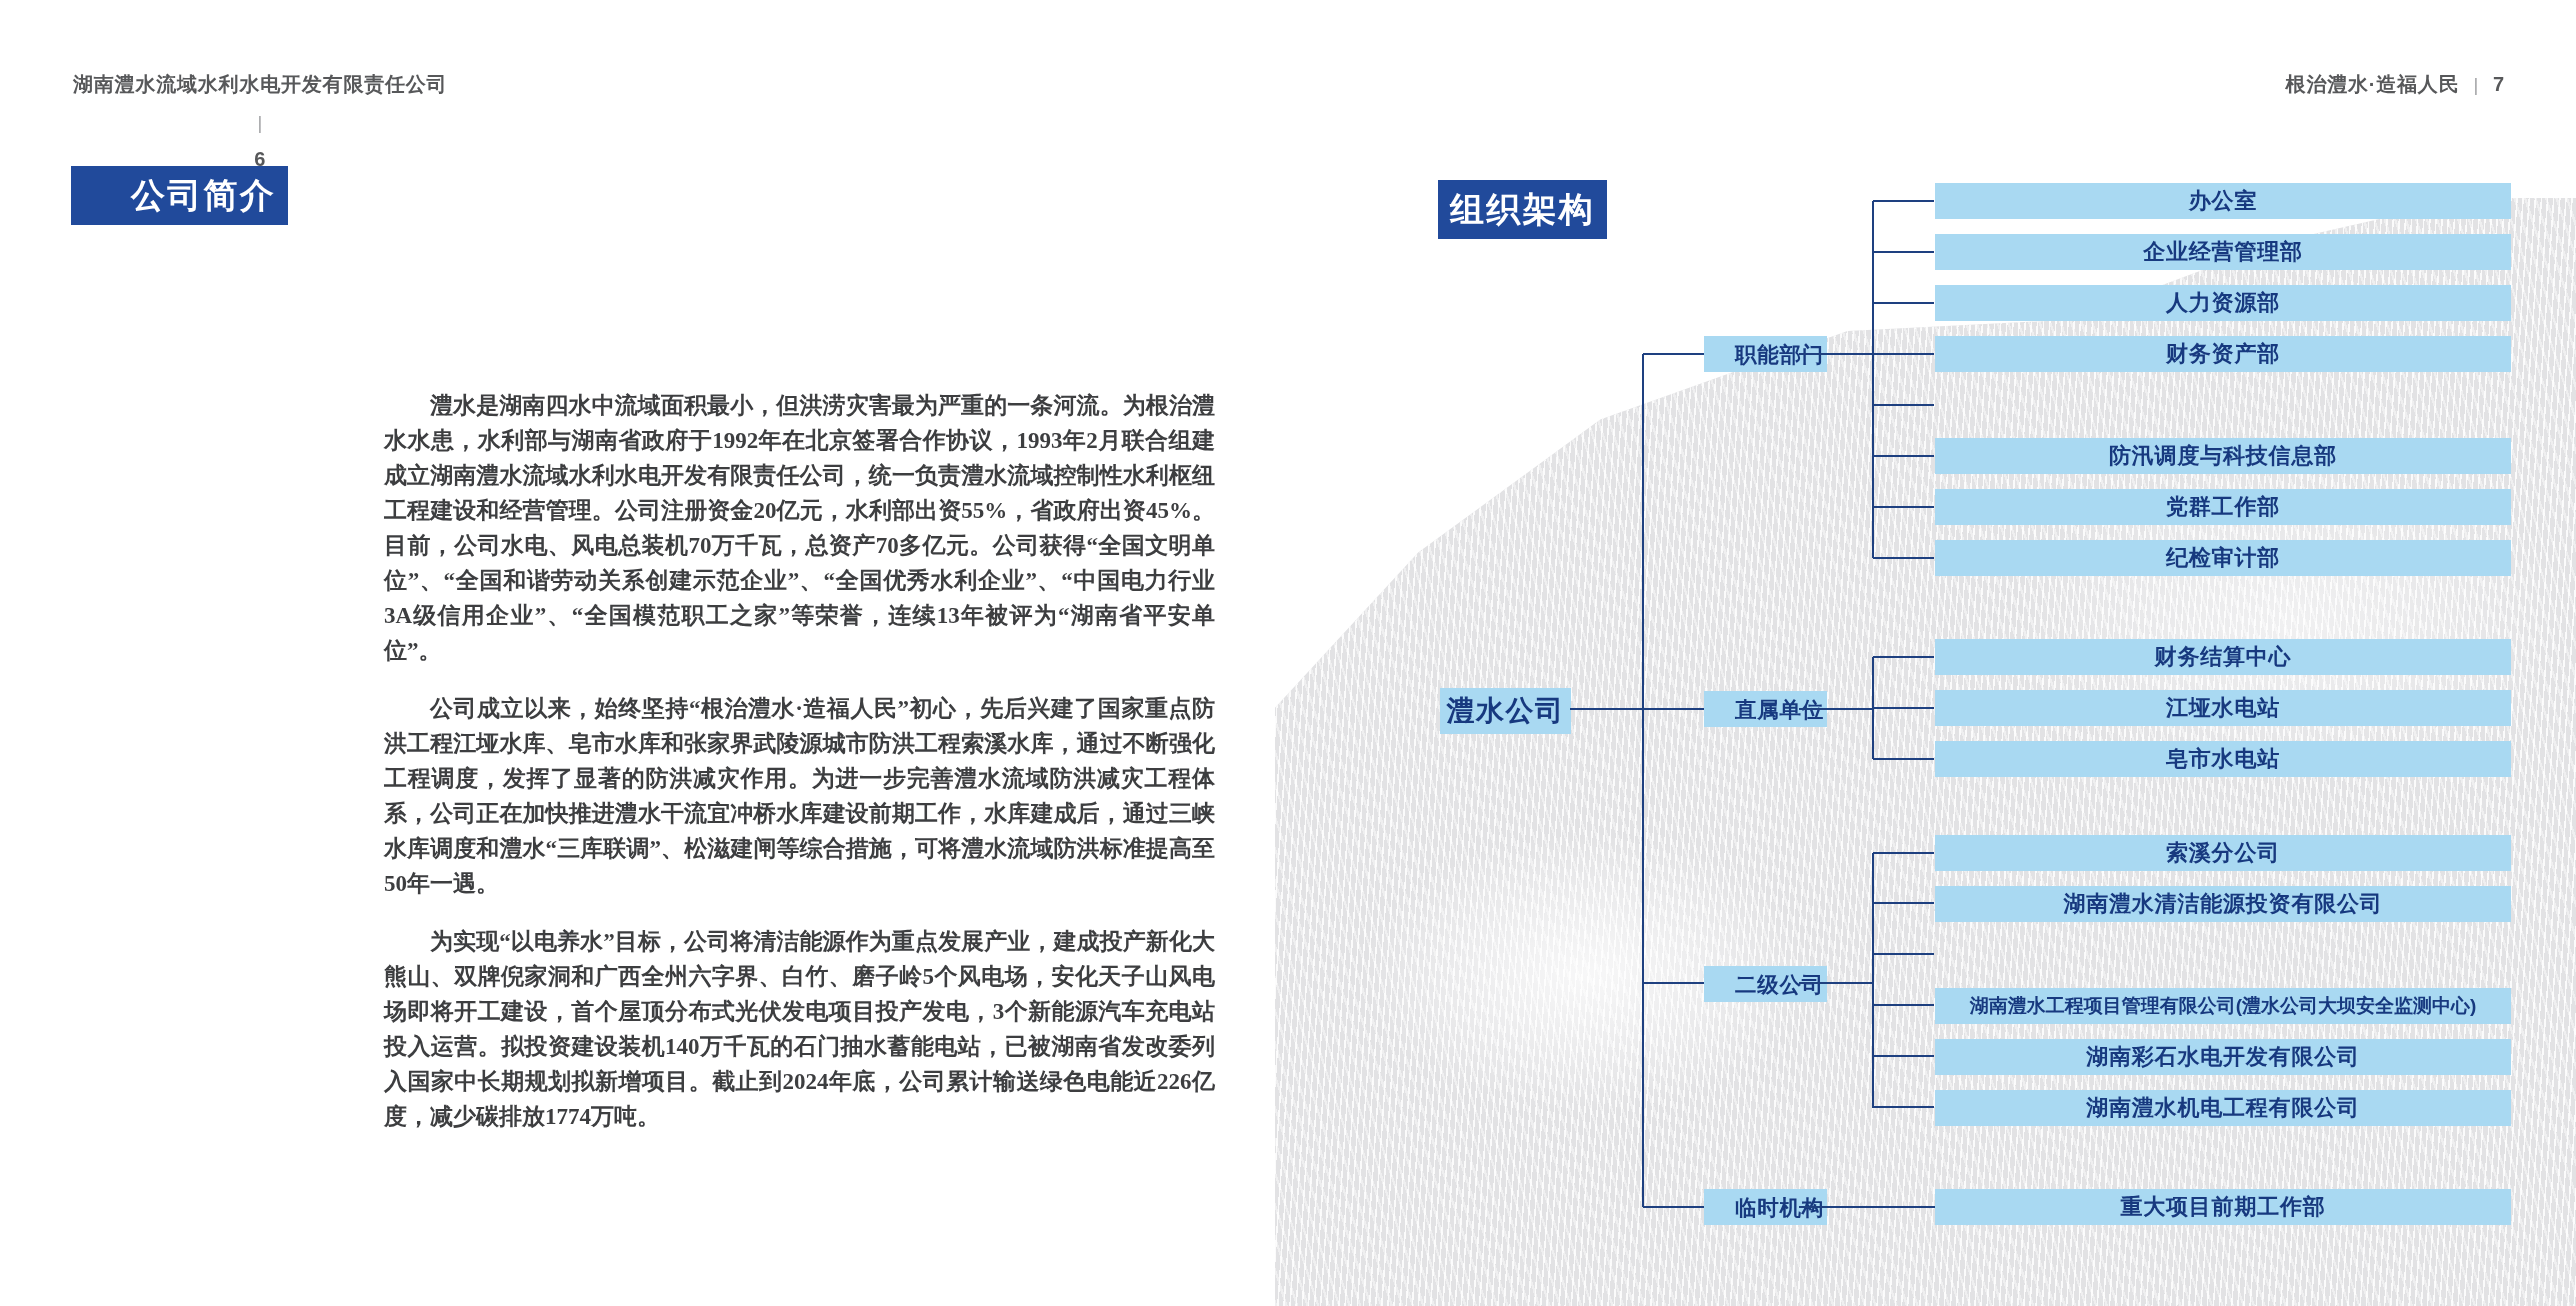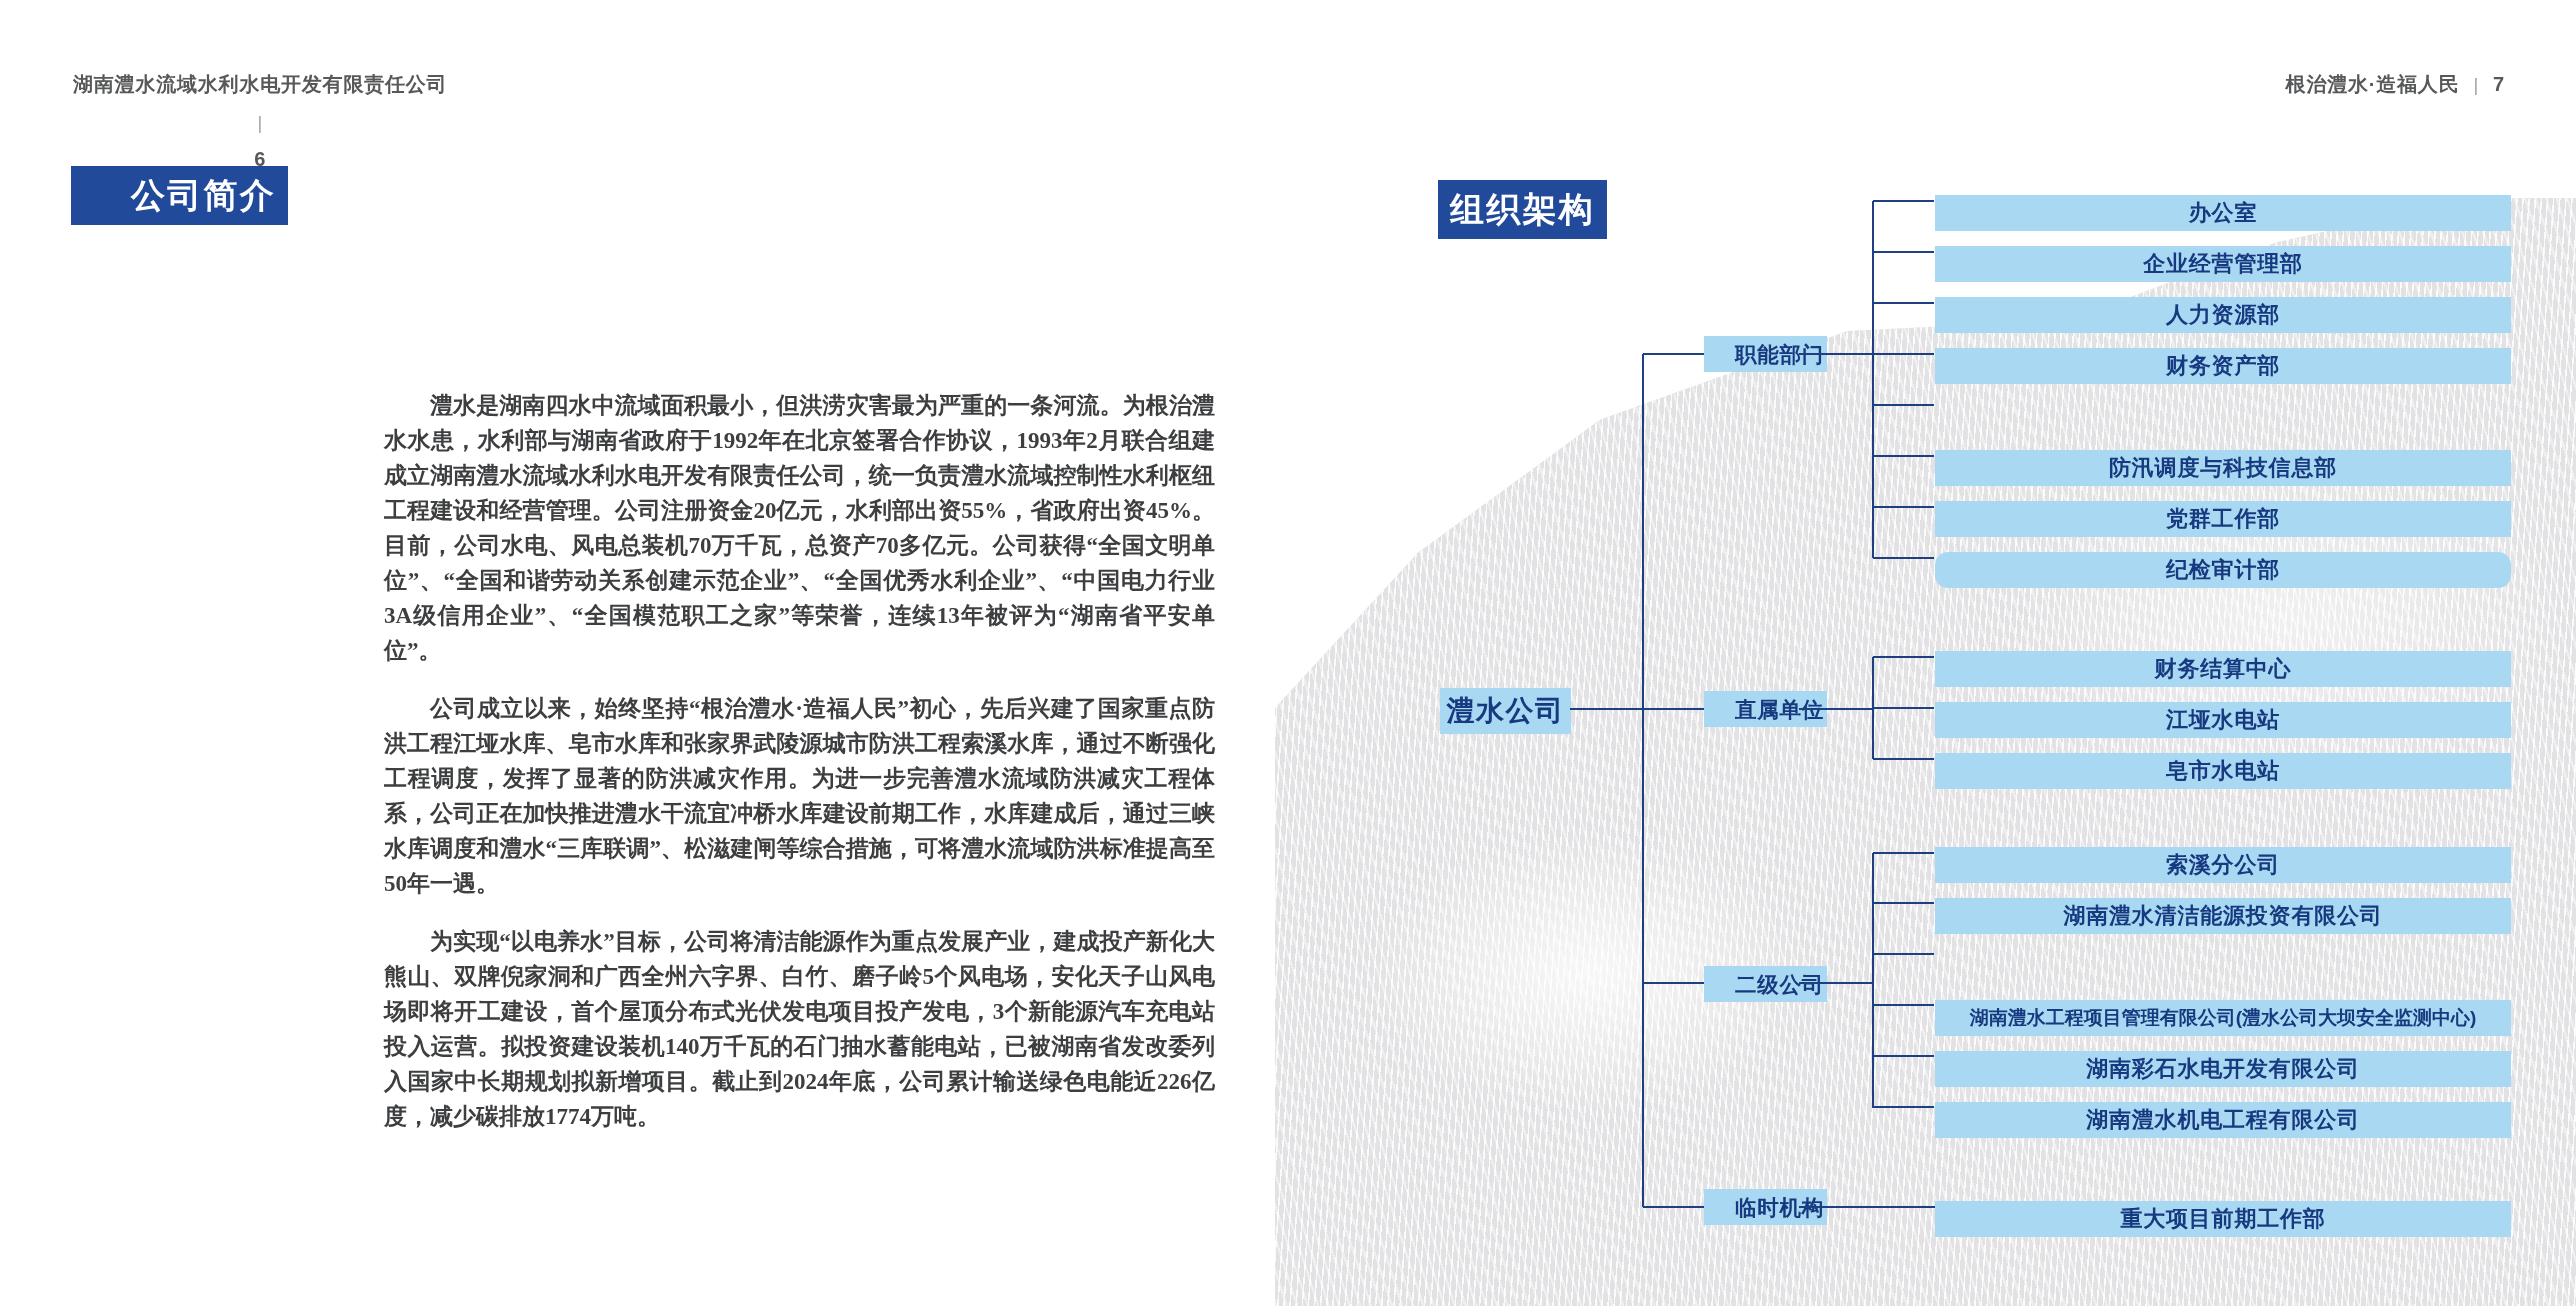--- a/index.html
+++ b/index.html
@@ -55,21 +55,20 @@
     position:absolute; width:95px; height:36px; background:#a9d9f2; color:#17397f;
     font-size:21.5px; font-weight:bold; display:flex; align-items:center; justify-content:center;
     letter-spacing:0.8px;
     padding-left:28px;
   }
   .org-bar{
     position:absolute; left:1935px; width:576px; height:36px; background:#a9d9f2;
     color:#17397f; font-size:22px; font-weight:bold;
     display:flex; align-items:center; justify-content:center; white-space:nowrap;
     letter-spacing:0.8px;
-    margin-top:12px;
   }
   .org-bar.small{font-size:19px; letter-spacing:0;}
   .hline,.vline{position:absolute; background:#1e4080;}
   .hline{height:2.3px;}
   .vline{width:2.3px;}
 </style>
 </head>
 <body>
 
 <div id="canvas">
@@ -108,21 +107,21 @@
       <div class="hline" style="left: 1873px; top: 251px; width: 61px;"></div>
       <div class="org-bar" style="top: 285px;">人力资源部</div>
       <div class="hline" style="left: 1873px; top: 302px; width: 61px;"></div>
       <div class="org-bar" style="top: 336px;">财务资产部</div>
       <div class="hline" style="left: 1873px; top: 353px; width: 61px;"></div>
       <div class="hline" style="left: 1873px; top: 404px; width: 61px;"></div>
       <div class="org-bar" style="top: 438px;">防汛调度与科技信息部</div>
       <div class="hline" style="left: 1873px; top: 455px; width: 61px;"></div>
       <div class="org-bar" style="top: 489px;">党群工作部</div>
       <div class="hline" style="left: 1873px; top: 506px; width: 61px;"></div>
-      <div class="org-bar" style="top: 540px; border-radius: 13px;">纪检审计部</div>
+      <div class="org-bar" style="top: 540px;">纪检审计部</div>
       <div class="hline" style="left: 1873px; top: 557px; width: 61px;"></div>
       <div class="vline" style="left: 1872px; top: 201px; height: 357px;"></div>
       <div class="hline" style="left: 1799px; top: 353px; width: 74px;"></div>
       <div class="hline" style="left: 1570px; top: 708px; width: 134px;"></div>
       <div class="branch-label" style="left: 1704px; top: 691px;">直属单位</div>
       <div class="org-bar" style="top: 639px;">财务结算中心</div>
       <div class="hline" style="left: 1873px; top: 656px; width: 61px;"></div>
       <div class="org-bar" style="top: 690px;">江垭水电站</div>
       <div class="hline" style="left: 1873px; top: 707px; width: 61px;"></div>
       <div class="org-bar" style="top: 741px;">皂市水电站</div>

